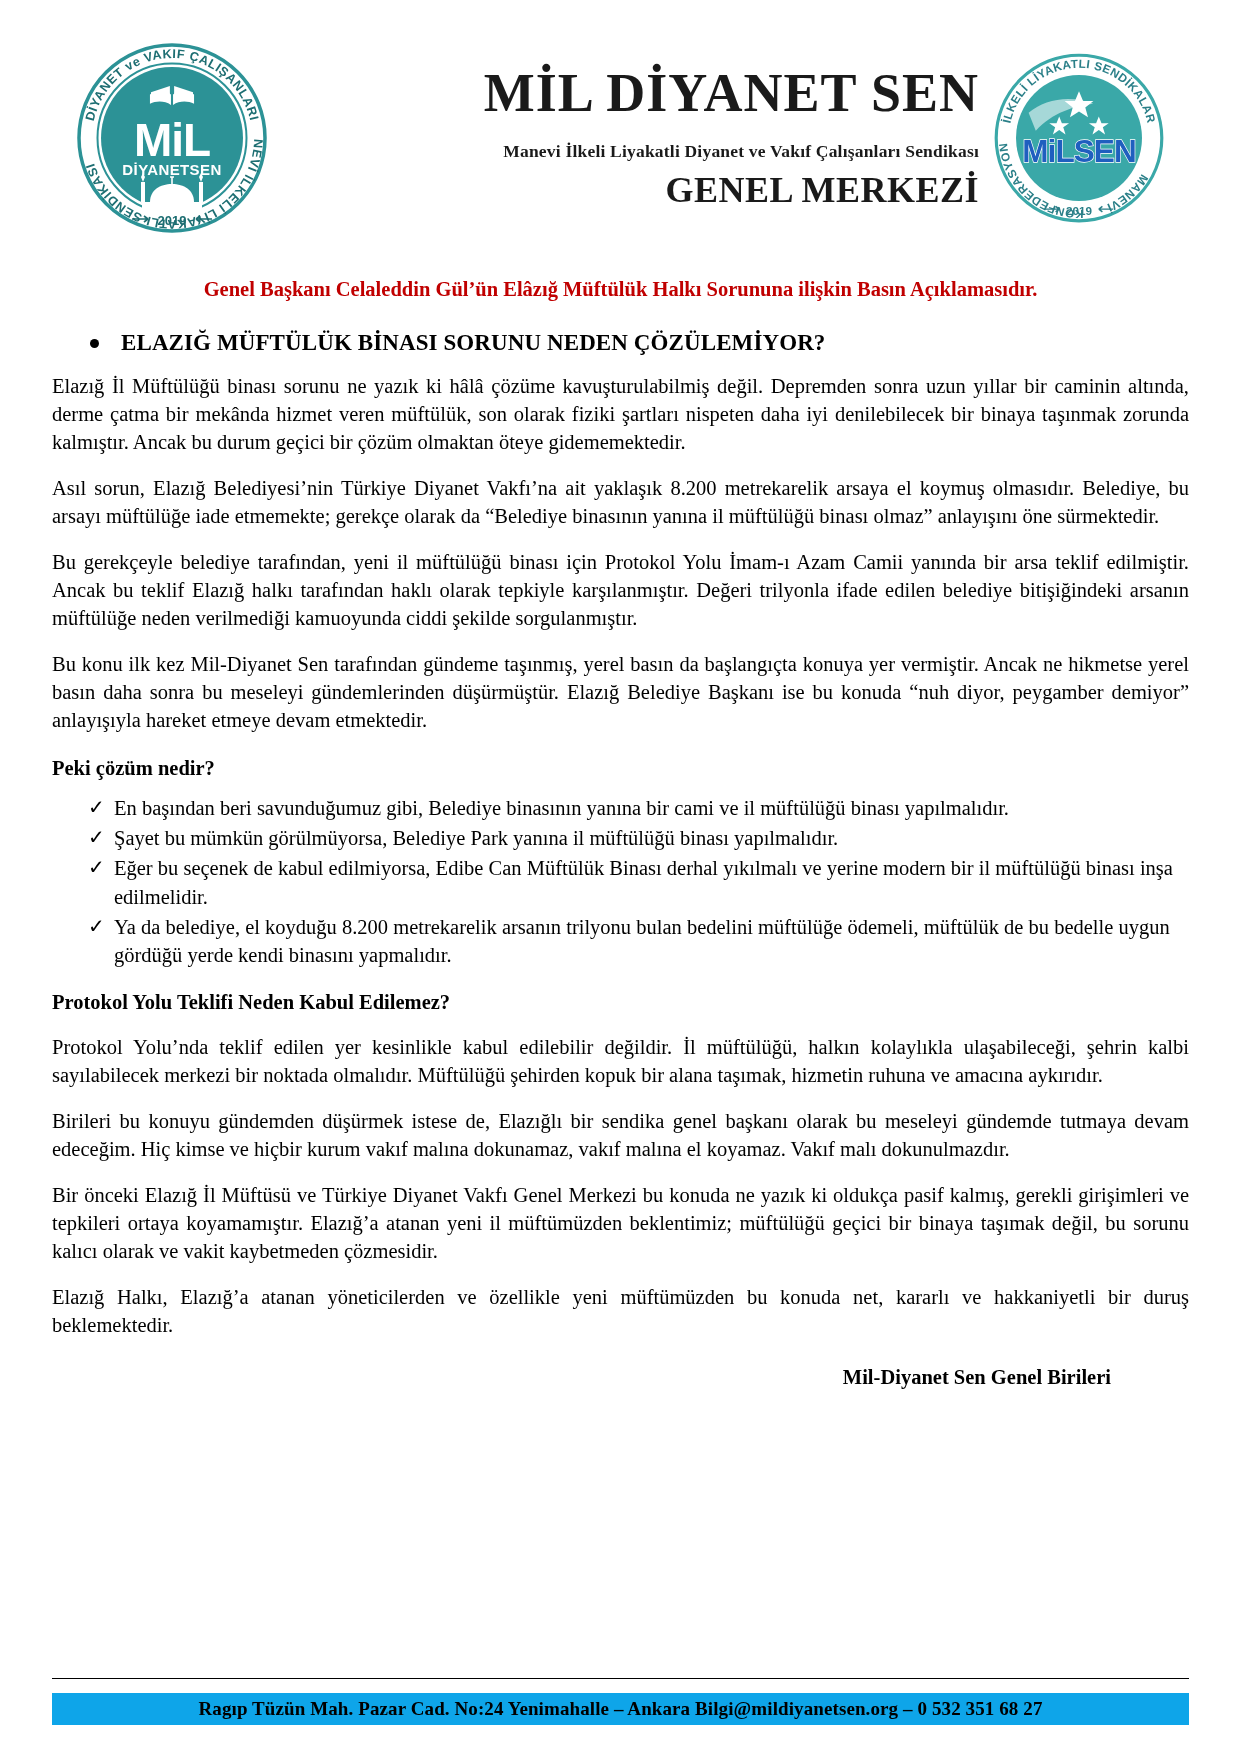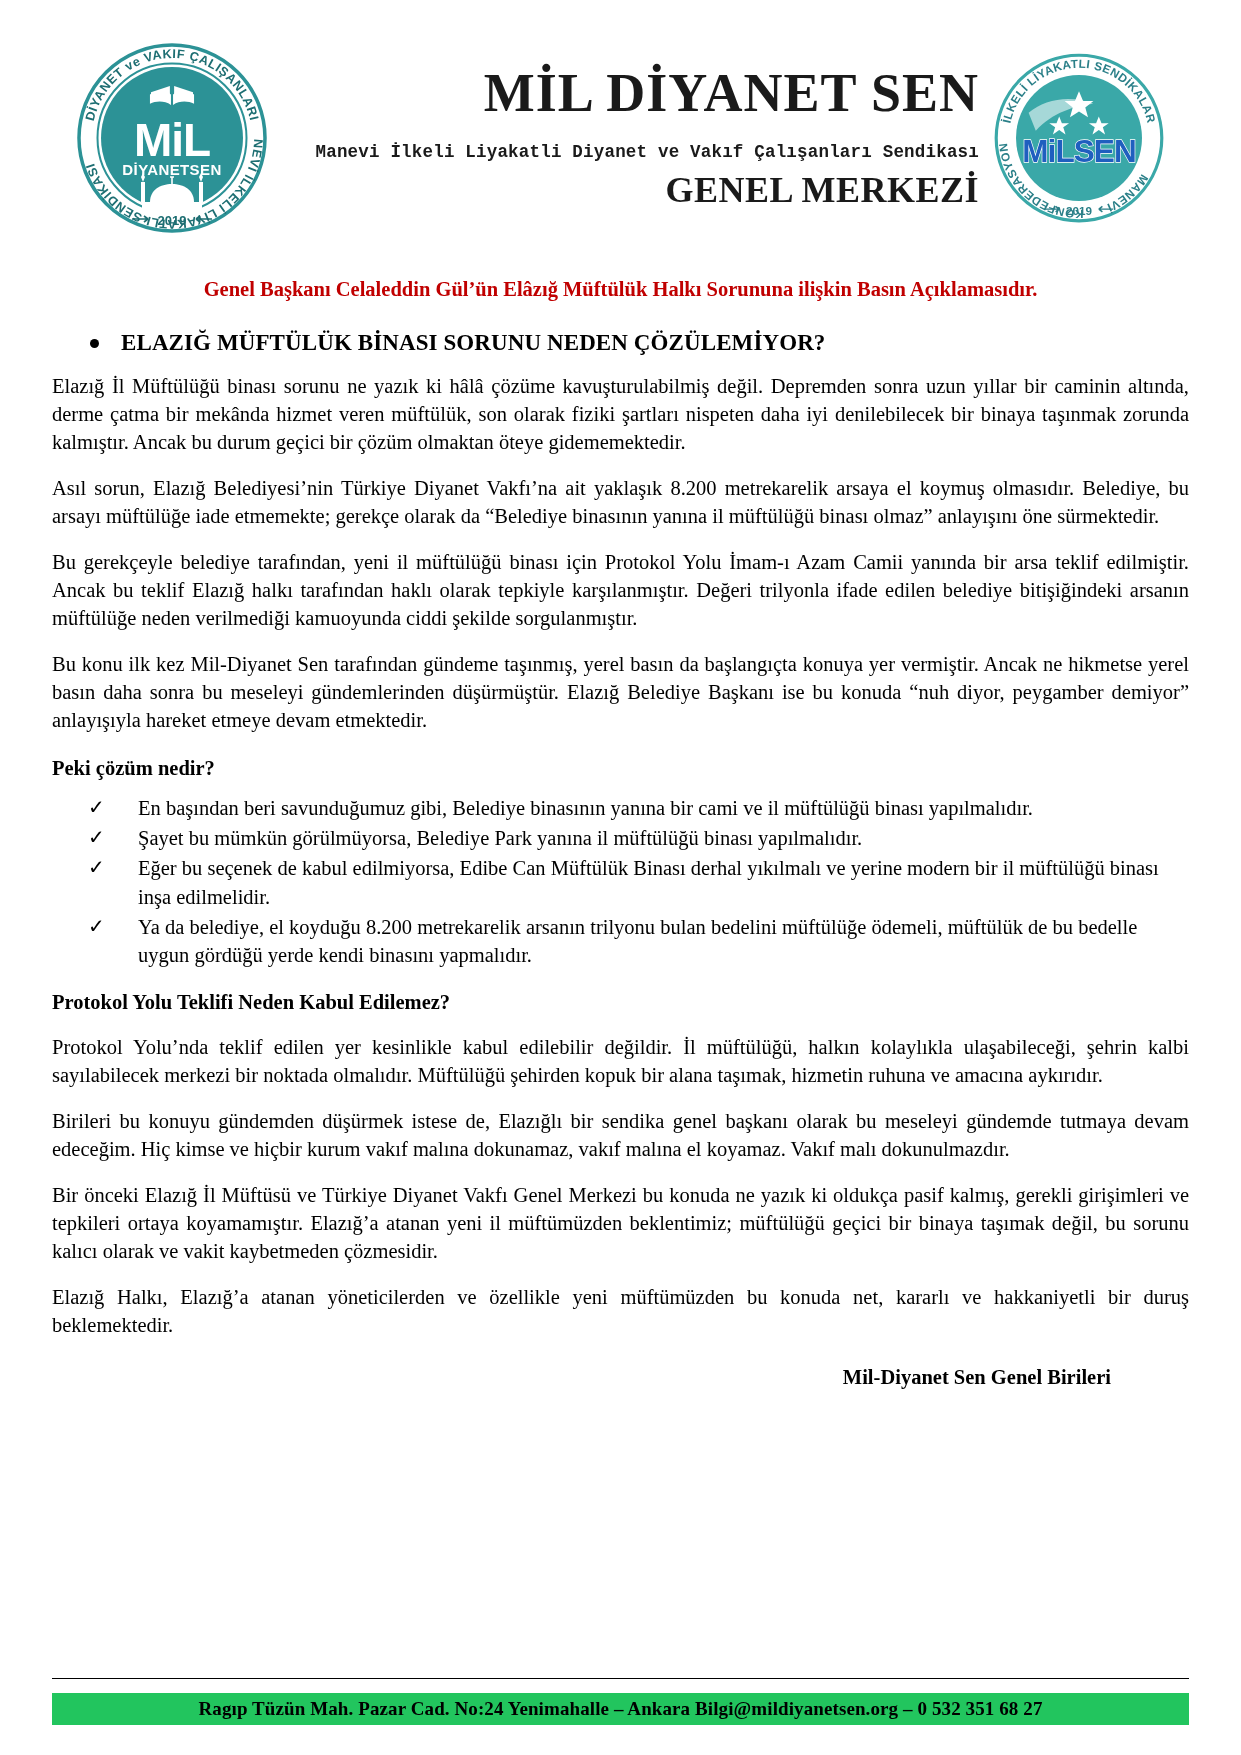--- a/index.html
+++ b/index.html
@@ -45,21 +45,21 @@
   .org-name {
     font-family: "Liberation Serif", "DejaVu Serif", serif;
     font-weight: bold;
     font-size: 54px;
     letter-spacing: 1px;
     line-height: 1.04;
     color: #1a1a1a;
     white-space: nowrap;
   }
   .org-sub {
-    font-family: Liberation Mono, monospace;
+    font-family: Liberation Serif, serif;
     font-weight: bold;
     font-size: 17.5px;
     letter-spacing: 0.2px;
     color: #1a1a1a;
     margin-top: 20px;
     white-space: nowrap;
   }
   .org-center {
     font-family: "Liberation Serif", "DejaVu Serif", serif;
     font-weight: bold;
@@ -138,38 +138,37 @@
   .check-mark {
     flex: 0 0 auto;
     width: 26px;
     font-size: 20px;
     line-height: 1.38;
     color: #000;
   }
   .check-text {
     flex: 1 1 auto;
     text-align: left;
-    margin-left: 24px;
   }
   .signature {
     text-align: right;
     font-weight: bold;
     font-size: 20.5px;
     margin: 26px 78px 0 0;
   }
 
   
   .footer-spacer { flex: 1 1 auto; min-height: 60px; }
   .footer {
     margin: 0 52px 30px 52px;
     border-top: 1px solid #000;
     padding-top: 14px;
   }
   .footer-bar {
-    background: #22c55e;
+    background: #0ea5e9;
     text-align: center;
     font-weight: bold;
     font-size: 19px;
     padding: 5px 4px;
     letter-spacing: 0.1px;
     white-space: nowrap;
   }
 </style>
 </head>
 <body>

